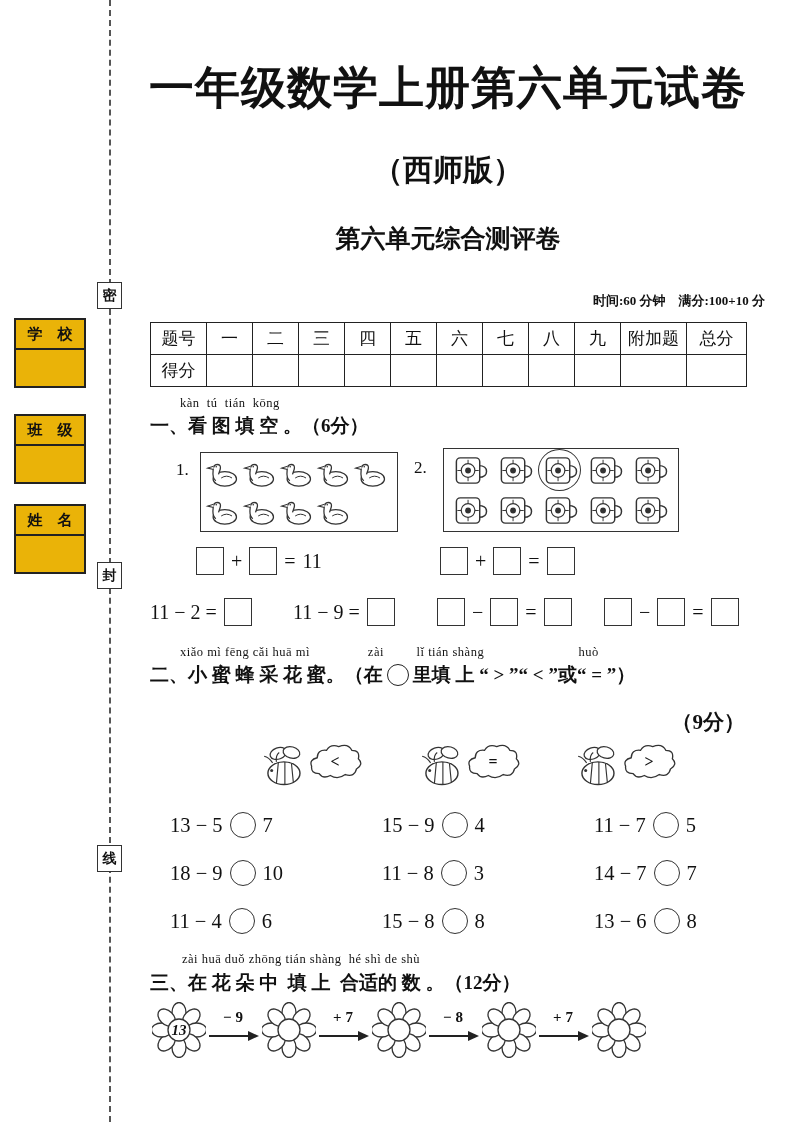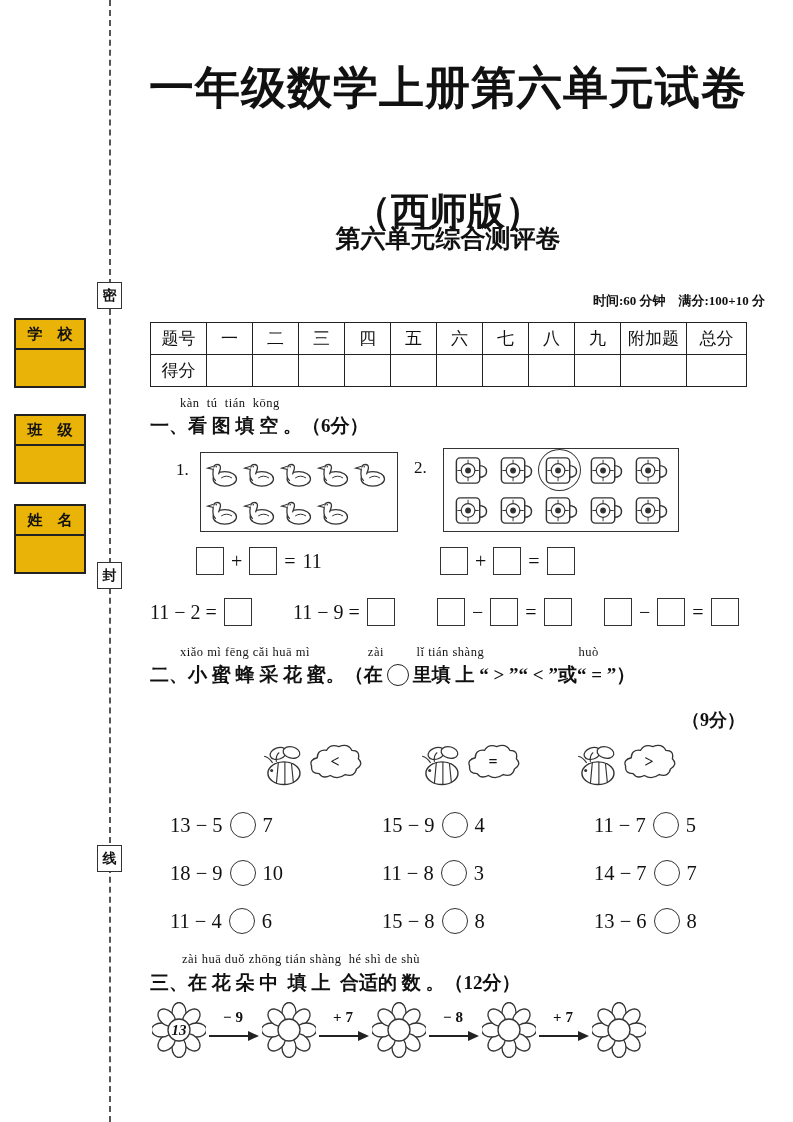--- a/index.html
+++ b/index.html
@@ -14,21 +14,21 @@
 
   
   .field { position:absolute; left:14px; width:72px; border:2px solid #222; background:#eab308; }
   .field .flabel { height:30px; display:flex; align-items:center; justify-content:center;
                    font-weight:bold; font-size:15px; border-bottom:2px solid #222; }
   .field .fbox { height:36px; }
 
   
   .title { position:absolute; left:118px; top:58px; width:660px; text-align:center;
            font-size:45px; font-weight:900; letter-spacing:1px; white-space:nowrap; }
-  .subtitle { position:absolute; left:118px; top:150px; width:660px; text-align:center; font-size:38px; font-weight:800;margin-top:36px; }
+  .subtitle { position:absolute; left:118px; top:150px; width:660px; text-align:center; font-size:30px; font-weight:800; }
   .section-title { position:absolute; left:118px; top:222px; width:660px; text-align:center; font-size:25px; font-weight:800; }
   .time-info { position:absolute; right:28px; top:292px; font-size:13px; font-weight:bold;text-align:right; }
 
   
   .score-table { position:absolute; left:150px; top:322px; border-collapse:collapse; background:#fff; }
   .score-table td { border:1.6px solid #222; height:32px; text-align:center; font-size:17px; padding:4px 4px;margin-top:25px; }
   .score-table td.c-first { width:56px; }
   .score-table td.c-num { width:46px; }
   .score-table td.c-extra { width:66px; }
   .score-table td.c-total { width:60px; }
@@ -48,21 +48,21 @@
 
   
   .eq { position:absolute; font-size:20px; display:flex; align-items:center; gap:7px; white-space:nowrap; }
   .abox { display:inline-block; width:28px; height:28px; border:1.6px solid #333; background:#fff; flex:none; }
 
   
   .q2-text { position:absolute; left:150px; top:662px; font-size:19px; font-weight:bold;
              display:flex; align-items:center; white-space:pre; }
   .inline-circle { width:22px; height:22px; border:1.6px solid #222; border-radius:50%;
                    display:inline-block; margin:0 4px; flex:none; }
-  .q2-score { position:absolute; right:48px; top:708px; font-size:18px; font-weight:bold; }
+  .q2-score { position:absolute; right:48px; top:708px; font-size:21px; font-weight:bold; }
 
   .bee-unit { position:absolute; top:742px; display:flex; align-items:flex-start; }
   .bee-unit .cloud { margin-left:-10px; margin-top:-2px; }
 
   .problems { position:absolute; left:170px; top:812px; width:608px; display:grid;
               grid-template-columns:212px 212px 184px; row-gap:22px; }
   .prob { font-size:20.5px; display:flex; align-items:center; white-space:nowrap; }
   .pcircle { width:26px; height:26px; border:1.6px solid #333; border-radius:50%; margin:0 7px; flex:none; background:#fff; }
 
   

